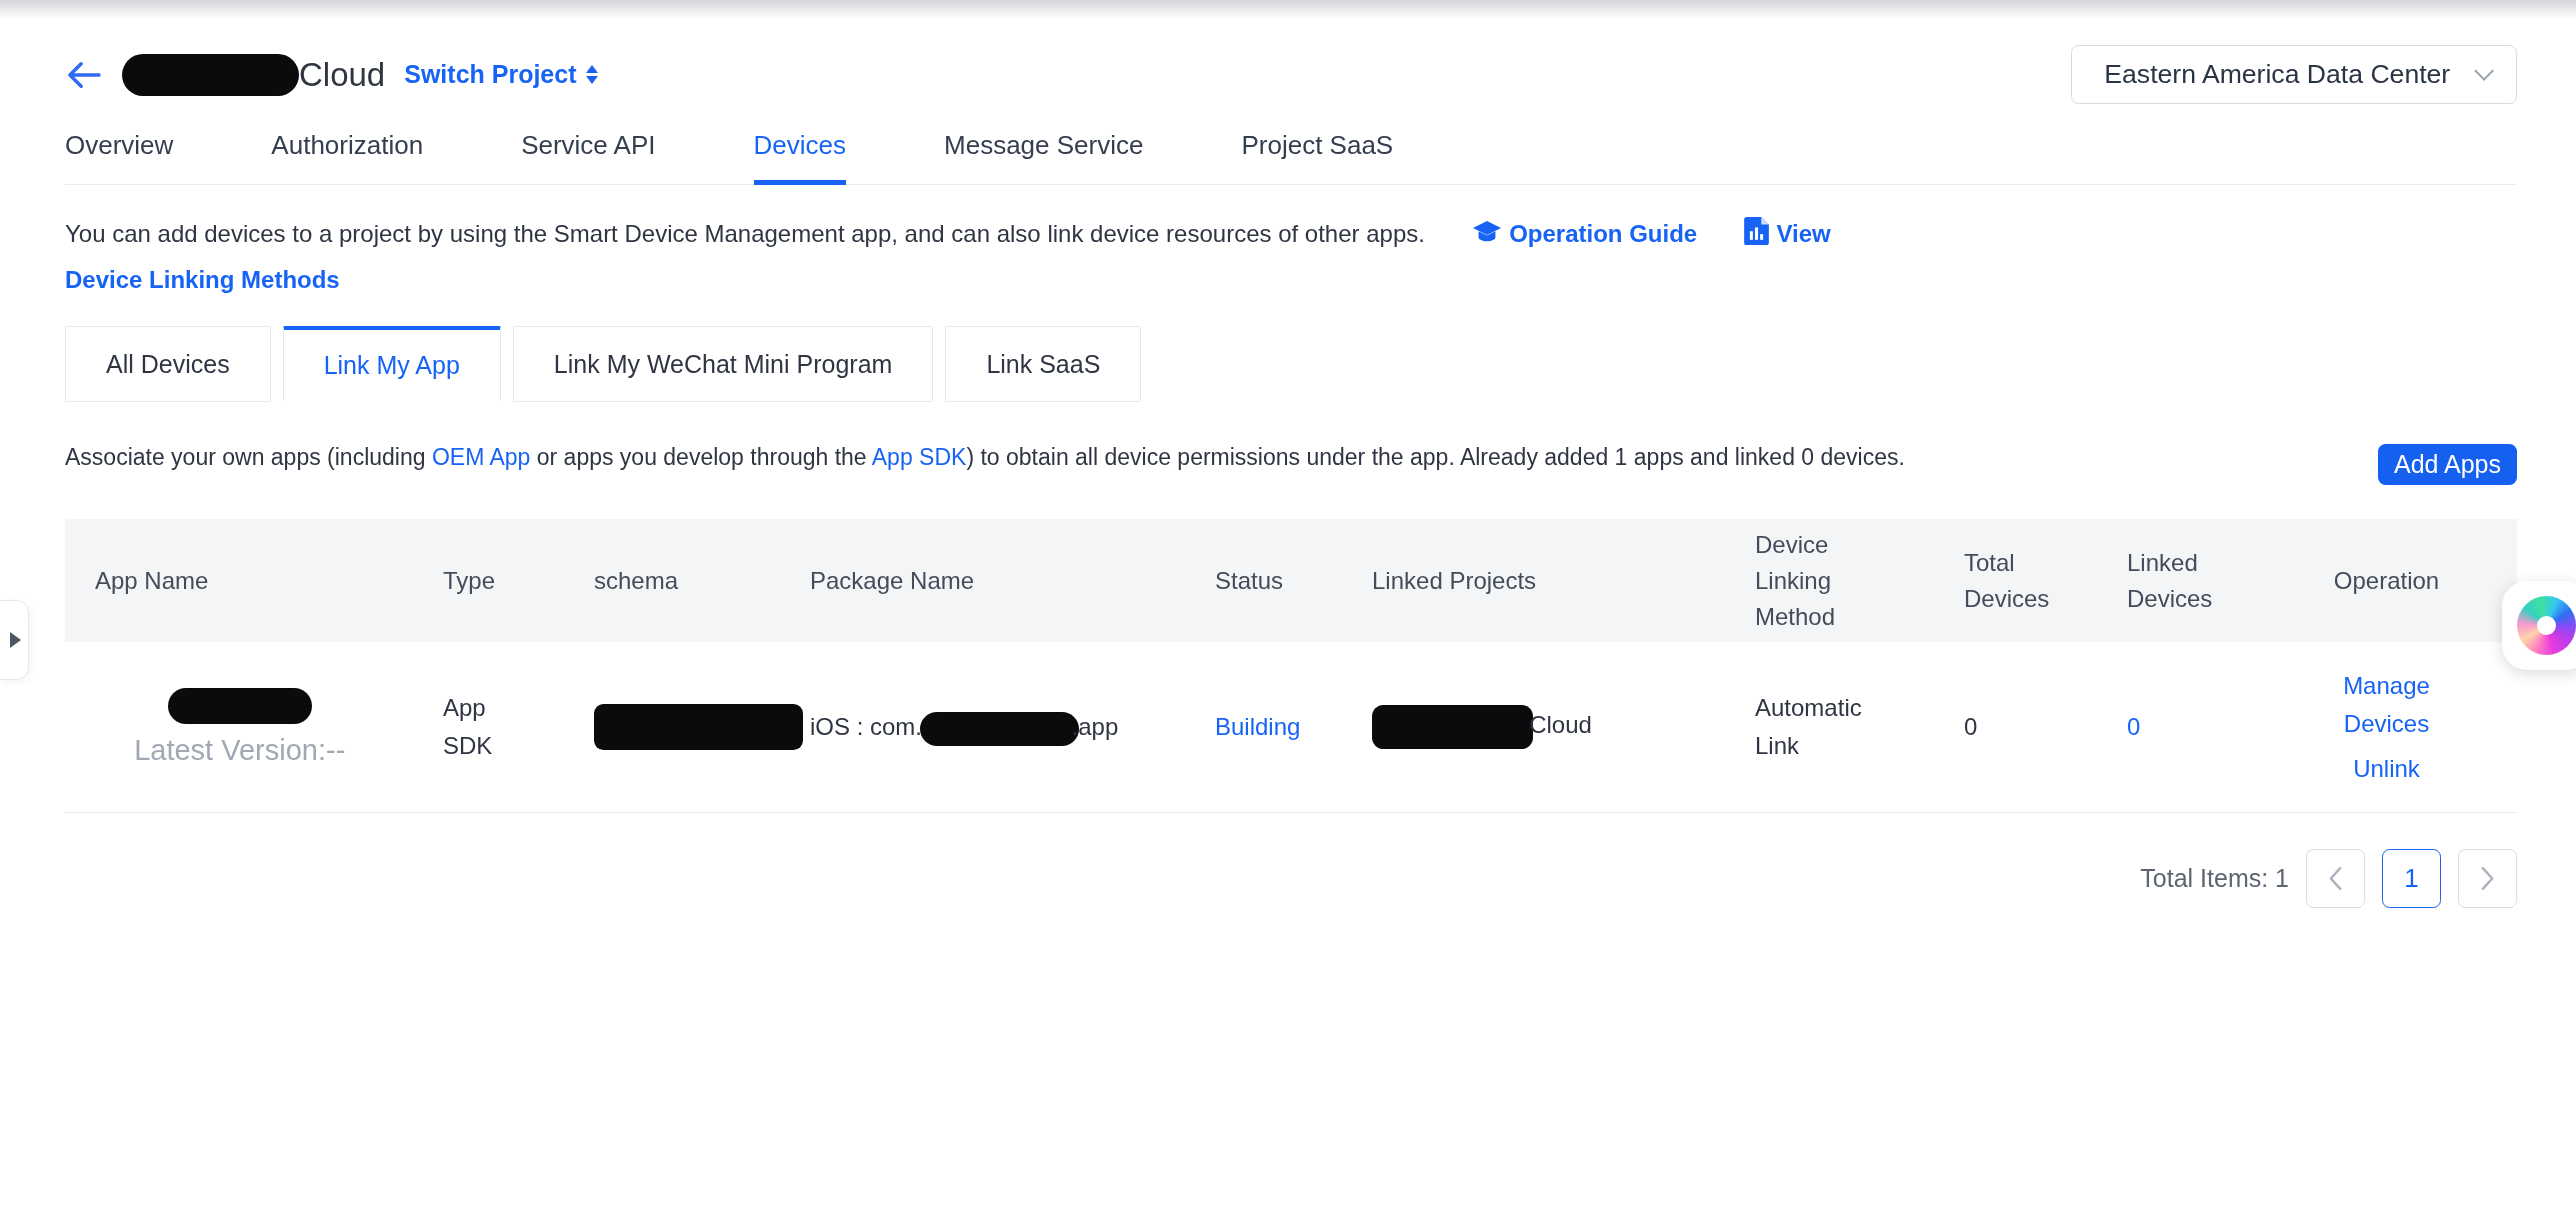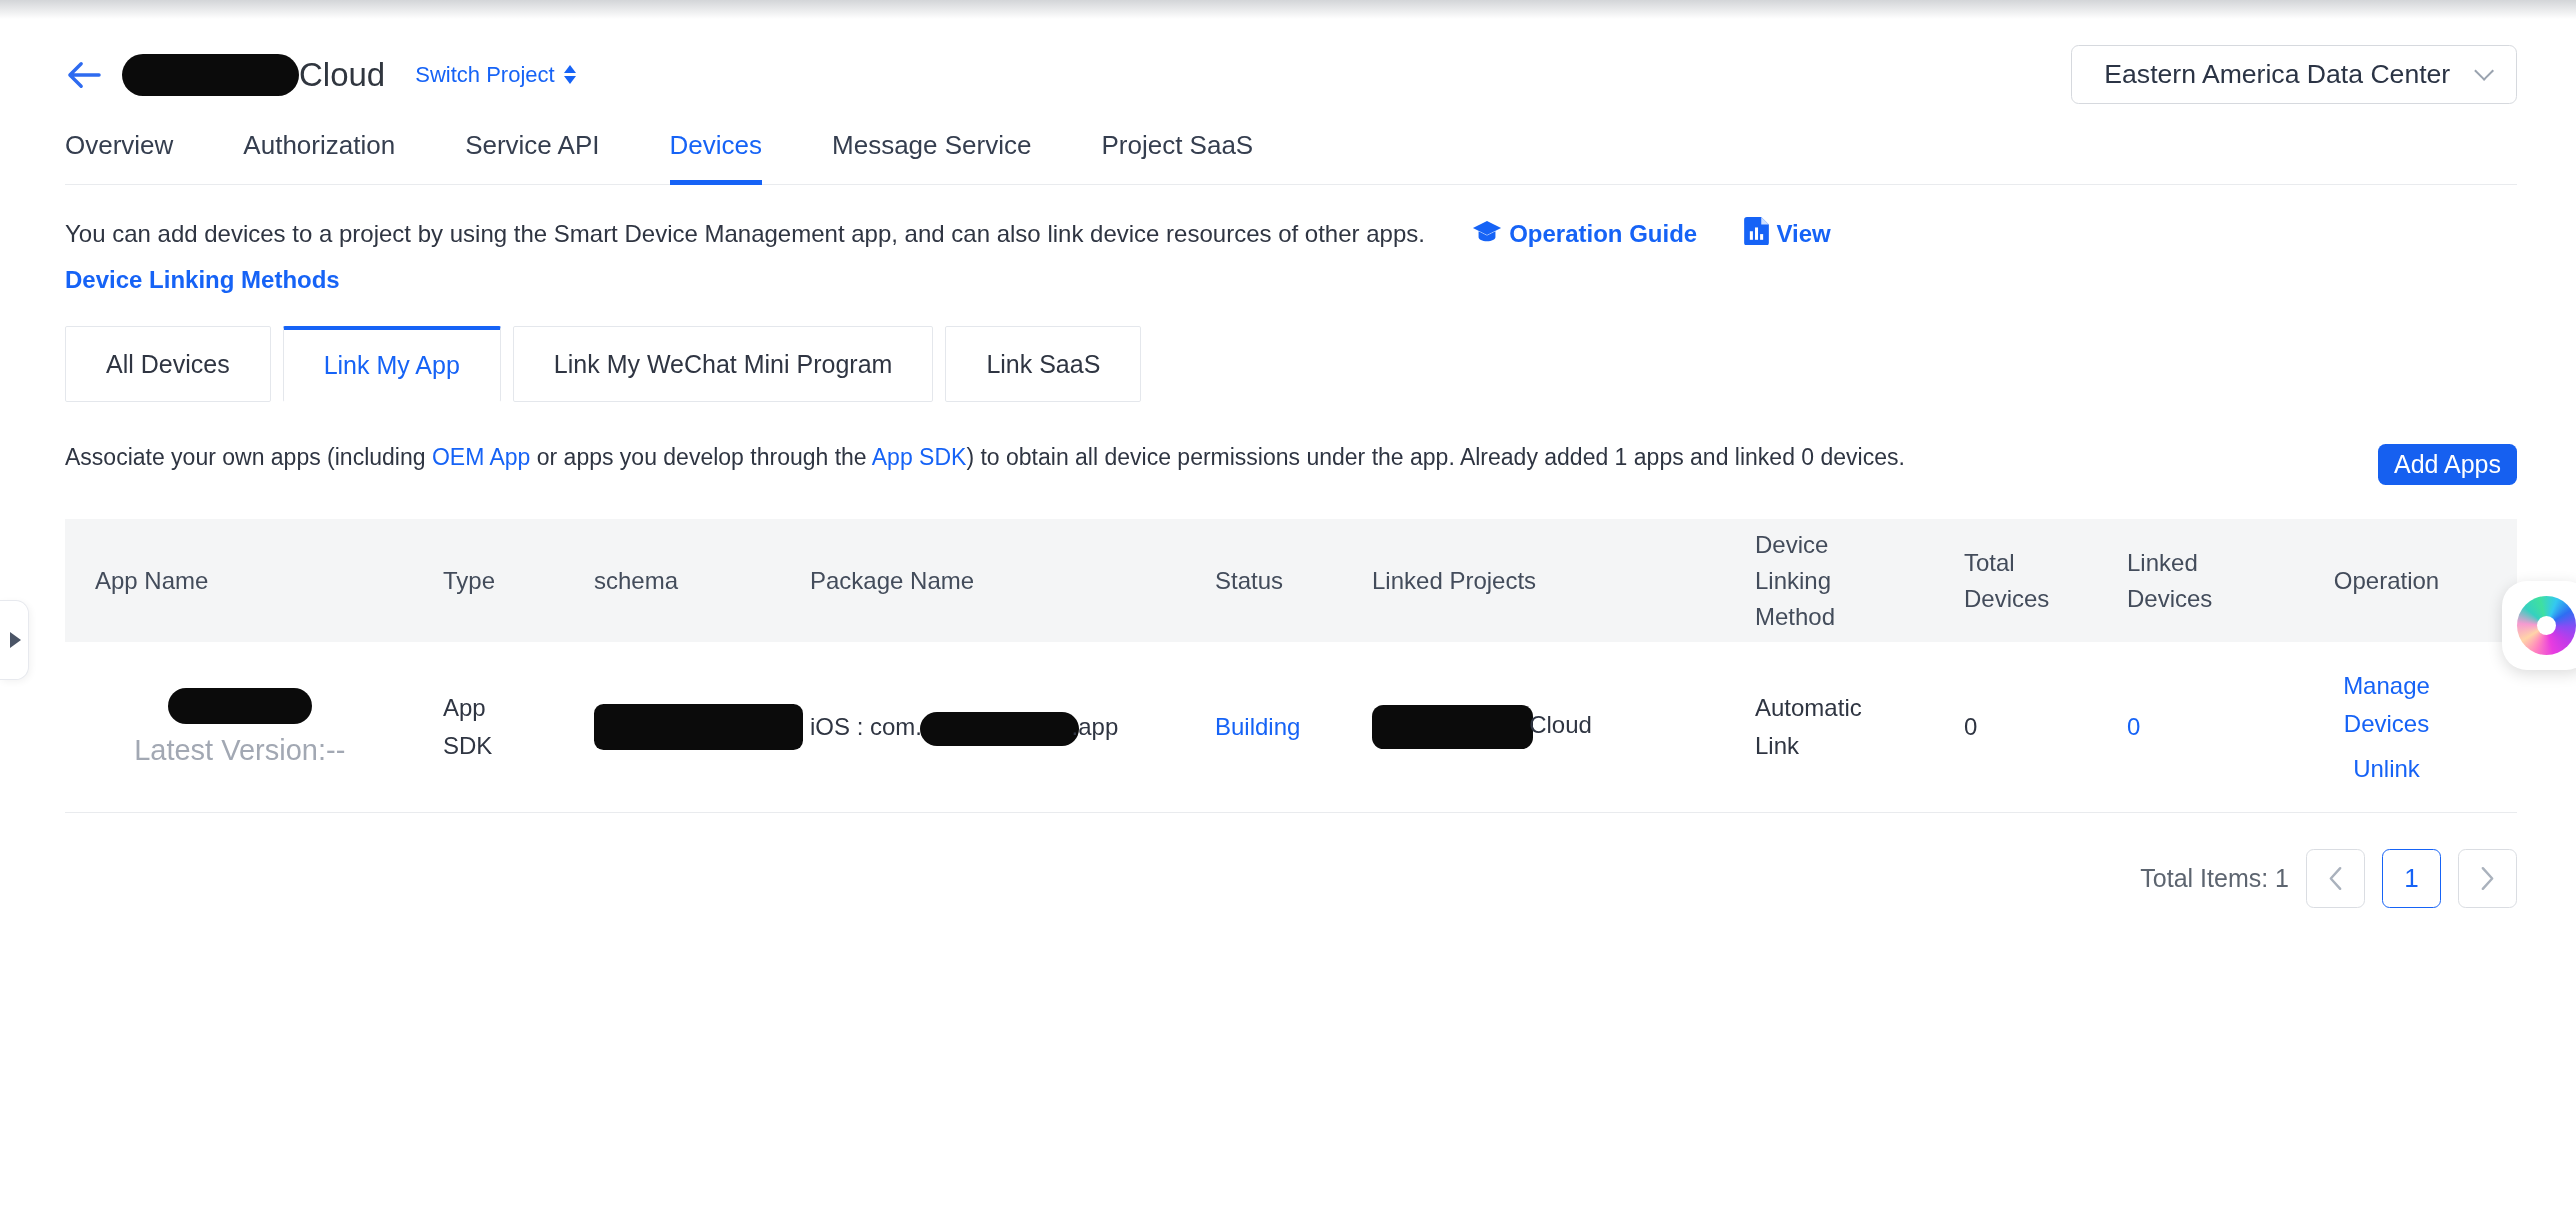--- a/index.html
+++ b/index.html
@@ -9,34 +9,34 @@
     background:linear-gradient(#d3d5d8, #ffffff); pointer-events:none; }
   .page { padding:0 59px 0 65px; position:relative; }
 
   
   .hdr { display:flex; align-items:center; margin-top:44px; height:61px; }
   .back-btn { width:42px; height:38px; display:flex; align-items:center; cursor:pointer; }
   .title-wrap { display:flex; align-items:center; margin-left:15px; }
   .redact { background:#0b0b0b; display:inline-block; vertical-align:middle; }
   .r-title { width:177px; height:42px; border-radius:23px; }
   .title-text { font-size:33px; font-weight:500; color:#30363f; }
-  .switch { display:flex; align-items:center; margin-left:30px; color:#1663f6;
-    font-size:22px; cursor:pointer; }
+  .switch { display:flex; align-items:center; margin-left:19px; color:#1663f6;
+    font-size:25px; cursor:pointer;font-weight:bold; }
   .sorter { display:flex; flex-direction:column; gap:3.8px; margin-left:9.5px; }
   .sorter .up { width:0;height:0;border-left:6.6px solid transparent;border-right:6.6px solid transparent;border-bottom:8.5px solid #1663f6; }
   .sorter .dn { width:0;height:0;border-left:6.6px solid transparent;border-right:6.6px solid transparent;border-top:8.5px solid #1663f6; }
   .dc-select { margin-left:auto; height:59px; min-width:433px; border:0.9px solid #d6d9de;
     border-radius:7.6px; display:flex; align-items:center; padding:0 25px 0 32px;
     font-size:26.6px; color:#2b3445; cursor:pointer; }
   .chev { width:14.2px; height:14.2px; border-right:2.4px solid #9aa3af; border-bottom:2.4px solid #9aa3af;
     transform:rotate(45deg); margin-top:-7.6px; margin-left:auto; }
   .dc-select .chev { margin-left:26.6px; }
 
   
-  .tabs { display:flex; gap:70px; margin-top:25px; border-bottom:0.9px solid #e9ebee; }
+  .tabs { display:flex; gap:98px; margin-top:25px; border-bottom:0.9px solid #e9ebee; }
   .tab { font-size:26px; color:#353e4f; padding-bottom:23px; position:relative; cursor:pointer; }
   .tab.active { color:#1663f6; }
   .tab.active::after { content:""; position:absolute; left:0; right:0; bottom:-0.9px; height:4.7px; background:#1663f6; }
 
   
   .intro { margin-top:26.6px; width:1818px; font-size:24px; line-height:43px; color:#2f3542; }
   .ilink { color:#1663f6; cursor:pointer; text-decoration:none; white-space:normal; }
   .ilink .ic { display:inline-block; vertical-align:-3.8px; margin-right:7.6px; }
   .gap-link { margin-left:40px;font-weight:bold; }
 

